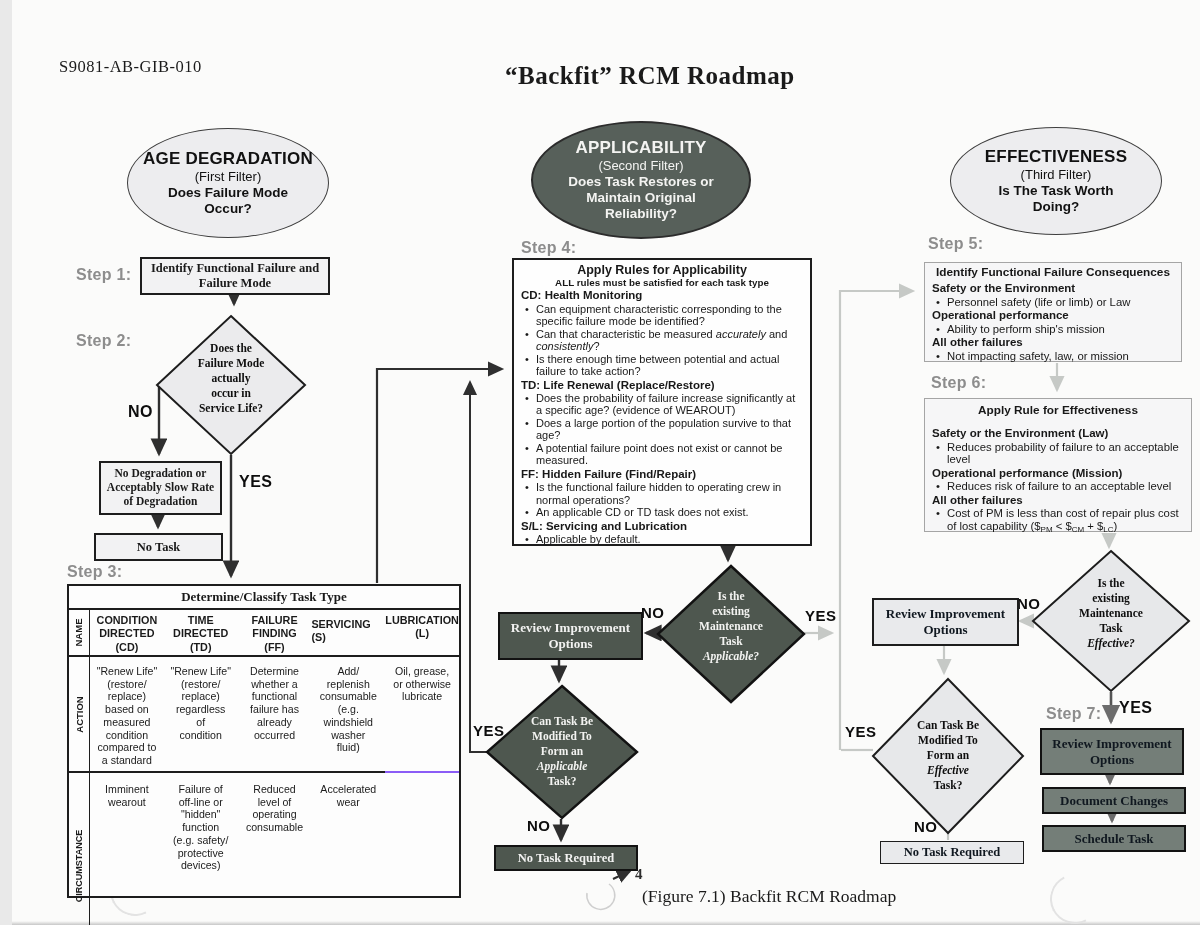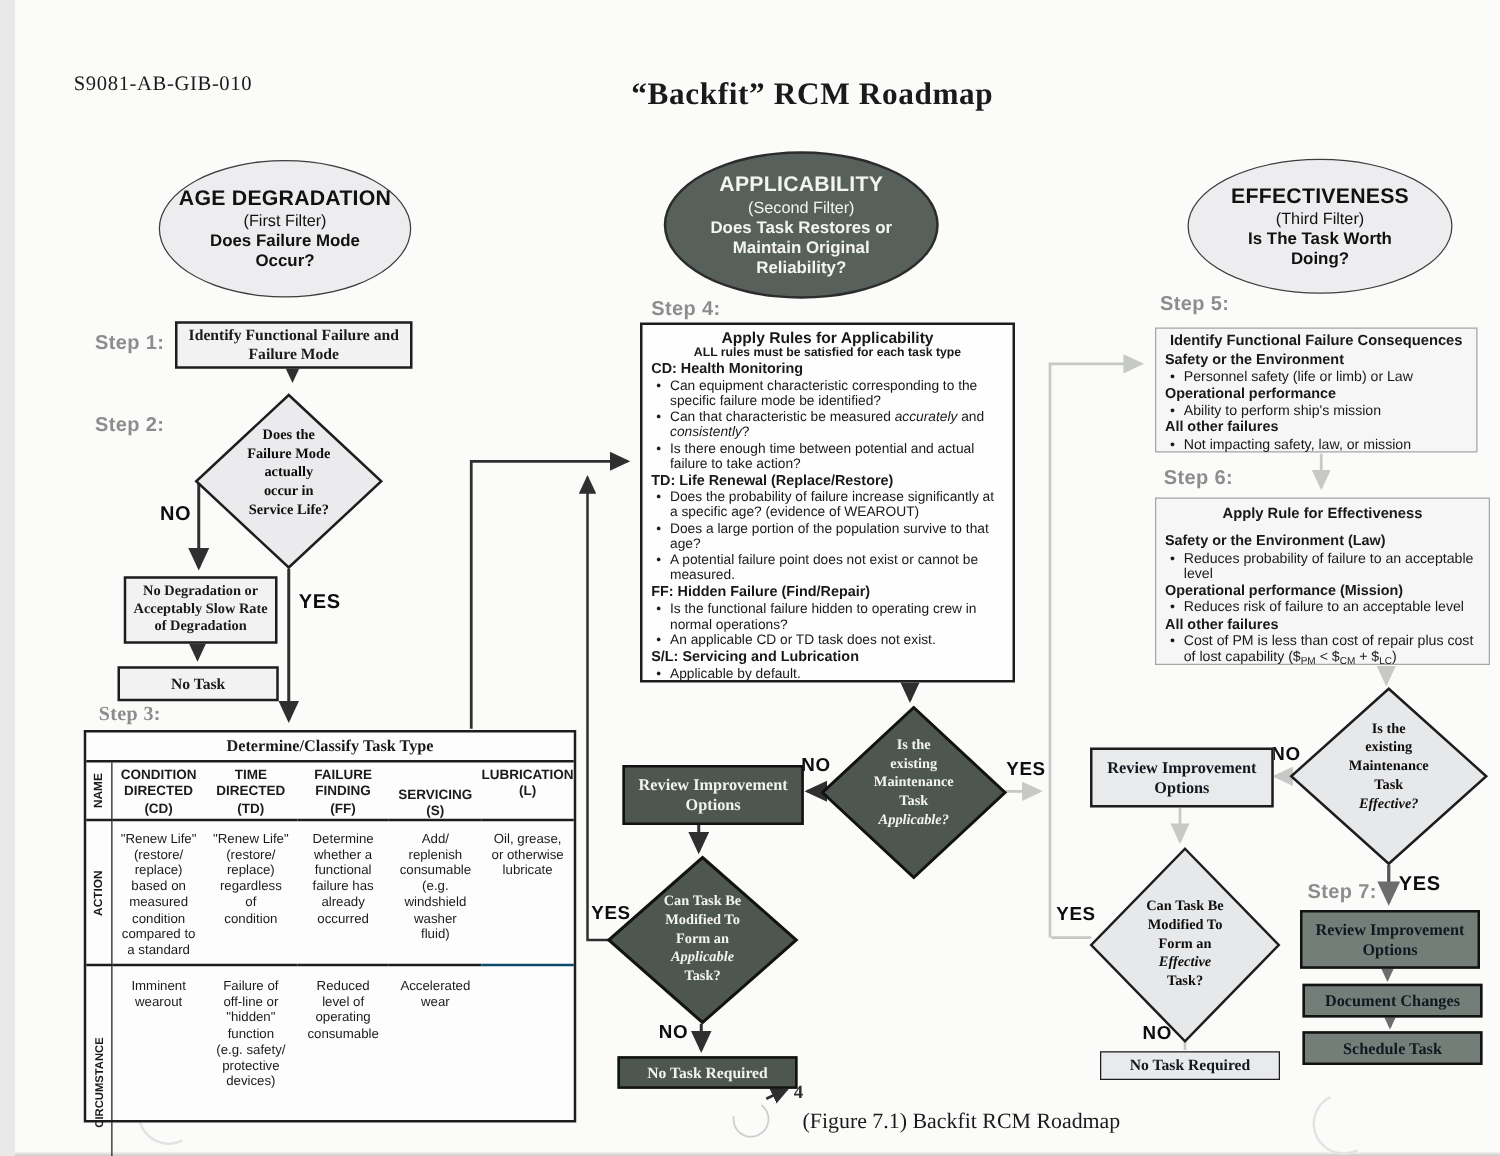--- a/index.html
+++ b/index.html
@@ -125,21 +125,21 @@
   </div>
   <div class="abs ellipse ellipse-light lay2" style="left:938px;top:127px;width:210px;height:106px;">
     <div class="t1">EFFECTIVENESS</div>
     <div class="t2">(Third Filter)</div>
     <div class="t3 pre">Is The Task Worth
 Doing?</div>
   </div>
 
   <div class="abs step-label lay2" style="left:64px;top:266px;">Step 1:</div>
   <div class="abs step-label lay2" style="left:64px;top:332px;">Step 2:</div>
-  <div class="abs step-label lay2" style="left:67px;top:563px;font-family:Liberation Serif, serif;">Step 3:</div>
+  <div class="abs step-label lay2" style="left:55px;top:563px;">Step 3:</div>
   <div class="abs step-label lay2" style="left:509px;top:239px;">Step 4:</div>
   <div class="abs step-label lay2" style="left:916px;top:235px;">Step 5:</div>
   <div class="abs step-label lay2" style="left:919px;top:374px;">Step 6:</div>
   <div class="abs step-label lay2" style="left:1034px;top:705px;">Step 7:</div>
 
   <div class="abs yn lay2" style="left:116px;top:403px;font-size:16px;">NO</div>
   <div class="abs yn lay2" style="left:227px;top:473px;font-size:16px;">YES</div>
   <div class="abs yn lay2" style="left:629px;top:604px;">NO</div>
   <div class="abs yn lay2" style="left:793px;top:607px;">YES</div>
   <div class="abs yn lay2" style="left:461px;top:722px;">YES</div>
@@ -170,21 +170,21 @@
       </div>
       <div class="pre" style="border-bottom:2px solid #1d1d1d;font-weight:bold;font-size:10.8px;text-align:center;padding-top:4px;line-height:1.25;">CONDITION
 DIRECTED
 (CD)</div>
       <div class="pre" style="border-bottom:2px solid #1d1d1d;font-weight:bold;font-size:10.8px;text-align:center;padding-top:4px;line-height:1.25;">TIME
 DIRECTED
 (TD)</div>
       <div class="pre" style="border-bottom:2px solid #1d1d1d;font-weight:bold;font-size:10.8px;text-align:center;padding-top:4px;line-height:1.25;">FAILURE
 FINDING
 (FF)</div>
-      <div class="pre" style="border-bottom:2px solid #1d1d1d;font-weight:bold;font-size:10.8px;text-align:center;padding-top:20px;line-height:1.25;">SERVICING
+      <div class="pre" style="border-bottom:2px solid #1d1d1d;font-weight:bold;font-size:10.8px;padding-top:8px;line-height:1.25;">SERVICING
 (S)</div>
       <div class="pre" style="border-bottom:2px solid #1d1d1d;font-weight:bold;font-size:10.8px;text-align:center;padding-top:4px;line-height:1.25;">LUBRICATION
 (L)</div>
 
       <div style="border-bottom:2px solid #1d1d1d;border-right:1.5px solid #1d1d1d;display:flex;align-items:center;justify-content:center;">
         <span style="transform:rotate(-90deg);font-weight:bold;font-size:9.5px;">ACTION</span>
       </div>
       <div class="pre" style="border-bottom:2px solid #1d1d1d;font-size:10.6px;text-align:center;padding-top:8px;line-height:1.2;">"Renew Life"
 (restore/
 replace)
@@ -205,21 +205,21 @@
 failure has
 already
 occurred</div>
       <div class="pre" style="border-bottom:2px solid #1d1d1d;font-size:10.6px;text-align:center;padding-top:8px;line-height:1.2;">Add/
 replenish
 consumable
 (e.g.
 windshield
 washer
 fluid)</div>
-      <div class="pre" style="border-bottom:2px solid #0c4a6e;font-size:10.6px;text-align:center;padding-top:8px;line-height:1.2;">Oil, grease,
+      <div class="pre" style="border-bottom:2px solid #8b5cf6;font-size:10.6px;text-align:center;padding-top:8px;line-height:1.2;">Oil, grease,
 or otherwise
 lubricate</div>
 
       <div style="border-right:1.5px solid #1d1d1d;display:flex;align-items:center;justify-content:center;">
         <span style="transform:rotate(-90deg);font-weight:bold;font-size:9px;white-space:nowrap;">CIRCUMSTANCE</span>
       </div>
       <div class="pre" style="font-size:10.6px;text-align:center;padding-top:10px;line-height:1.2;">Imminent
 wearout</div>
       <div class="pre" style="font-size:10.6px;text-align:center;padding-top:10px;line-height:1.2;">Failure of
 off-line or

